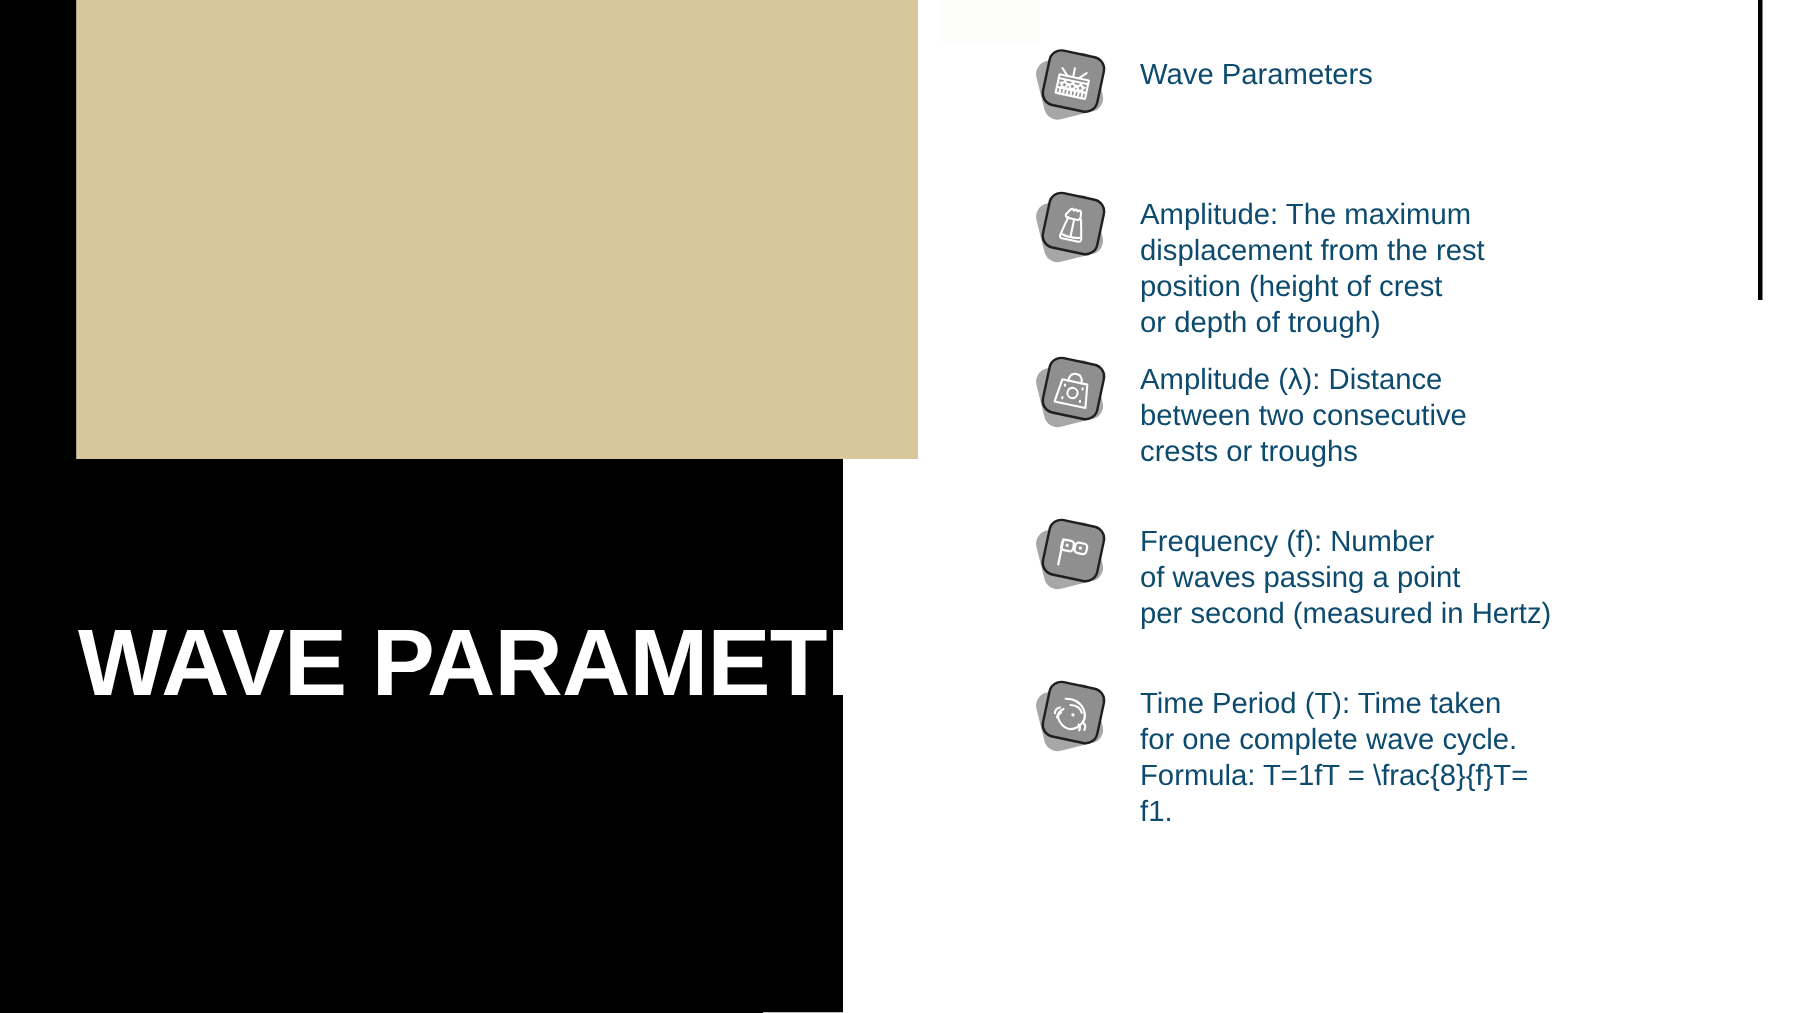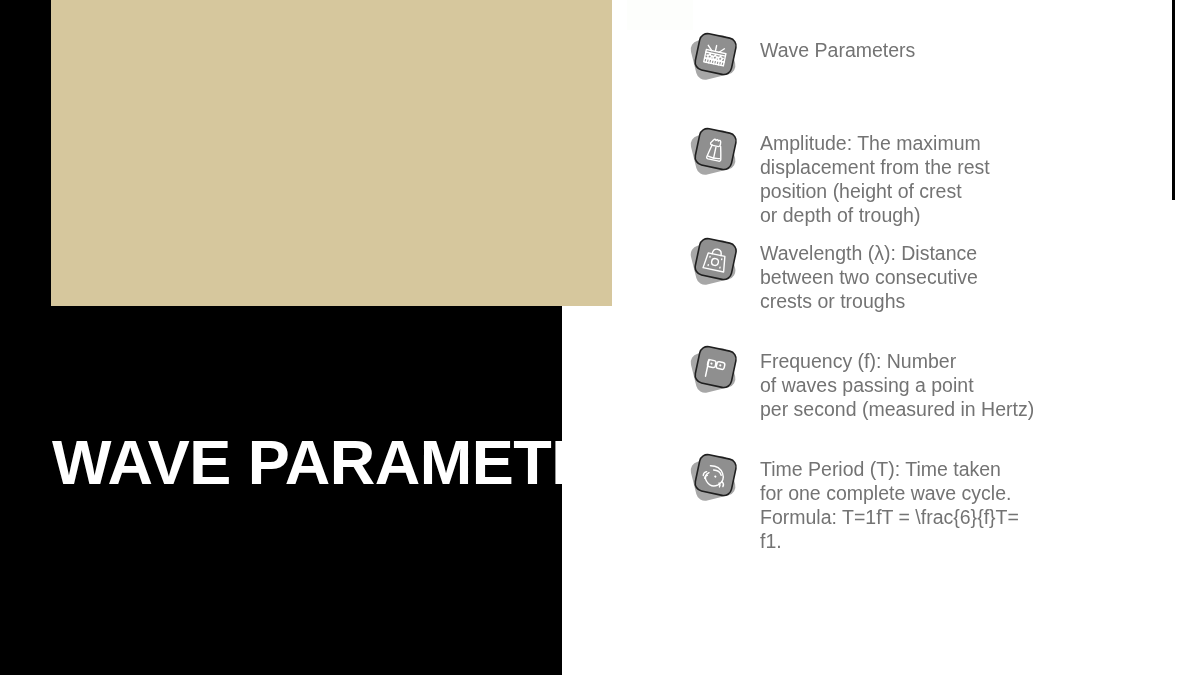--- a/index.html
+++ b/index.html
@@ -37,21 +37,21 @@
     position: absolute;
     left: 0;
     top: 306px;
     width: 562px;
     height: 369px;
     background: #000000;
   }
   .title-text {
     position: absolute;
     left: 52px;
-    top: 424px;
+    top: 404px;
     width: 620px;
     color: #ffffff;
     font-family: "Liberation Sans", sans-serif;
     font-weight: 700;
     font-size: 63px;
     line-height: 76px;
     letter-spacing: -0.5px;
     white-space: nowrap;
     overflow: visible;
   }
@@ -86,21 +86,21 @@
     height: 58px;
     margin-right: 16px;
   }
   .item-icon svg {
     display: block;
     width: 58px;
     height: 58px;
   }
   .item-text {
     flex: 1 1 auto;
-    color: #737373;
+    color: #0c4a6e;
     font-family: "Liberation Sans", sans-serif;
     font-size: 19.5px;
     line-height: 24px;
     font-weight: 400;
     white-space: pre-line;
     padding-top: 6px;
   }
   
   .item-0 { height: 68px; }
   .item-1 { height: 110px; margin-top: 31px; }
@@ -200,21 +200,21 @@
           <rect x="10.5" y="7.5" width="37" height="37" rx="8" ry="8" fill="#8f8f8f" stroke="#1f1f1f" stroke-width="1.6"></rect>
           <g fill="none" stroke="#ffffff" stroke-width="1.4" stroke-linecap="round" stroke-linejoin="round">
             <path d="M20.5 21.5 h17 l2 15.5 h-21 z"></path>
             <path d="M24.5 21.5 q0-5.5 4.5-5.5 q4.5 0 4.5 5.5"></path>
             <circle cx="29" cy="29" r="3.4"></circle>
             <path d="M23 24.5 l0 0.8 M35 24.5 l0 0.8 M23 33 l0 0.8 M35 33 l0 0.8"></path>
           </g>
         </g>
       </svg>
     </span>
-    <span class="item-text">Wavelength (λ): Distance
+    <span class="item-text">Amplitude (λ): Distance
 between two consecutive
 crests or troughs</span>
   </div>
 
   <div class="content-item item-3">
     <span class="item-icon">
       <svg viewBox="0 0 58 58" xmlns="http://www.w3.org/2000/svg">
         <g transform="rotate(-14 29 29)">
           <rect x="7" y="9" width="40" height="40" rx="9" ry="9" fill="#a7a7a7"></rect>
         </g>
@@ -249,17 +249,17 @@
             <path d="M26 21.5 q6-1 8.5 3.5"></path>
             <path d="M21 28 q-2.5 1-2 3.5 M19.5 24.5 q-3 1.2-2.5 4.5"></path>
             <path d="M34 33 q2 1.5 1.2 3.8 M36.5 31 q3 1.8 2 4.8"></path>
             <circle cx="29" cy="27.5" r="1.1" fill="#ffffff" stroke="none"></circle>
           </g>
         </g>
       </svg>
     </span>
     <span class="item-text">Time Period (T): Time taken
 for one complete wave cycle.
-Formula: T=1fT = \frac{6}{f}T=
+Formula: T=1fT = \frac{8}{f}T=
 f1.</span>
   </div>
 
 </div>
 
 </body></html>

